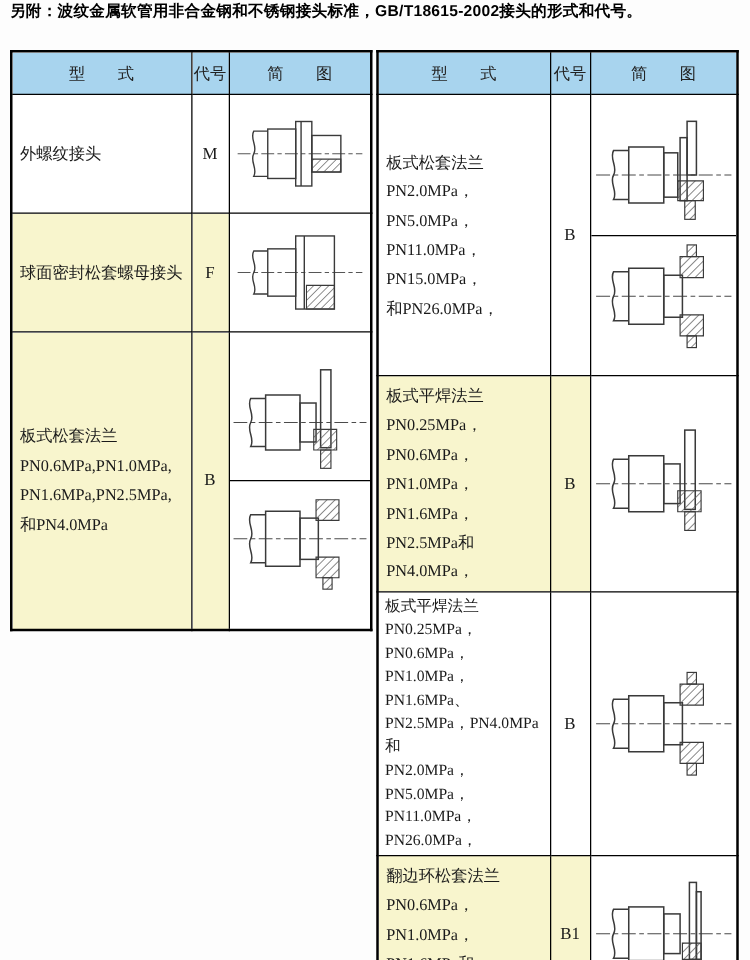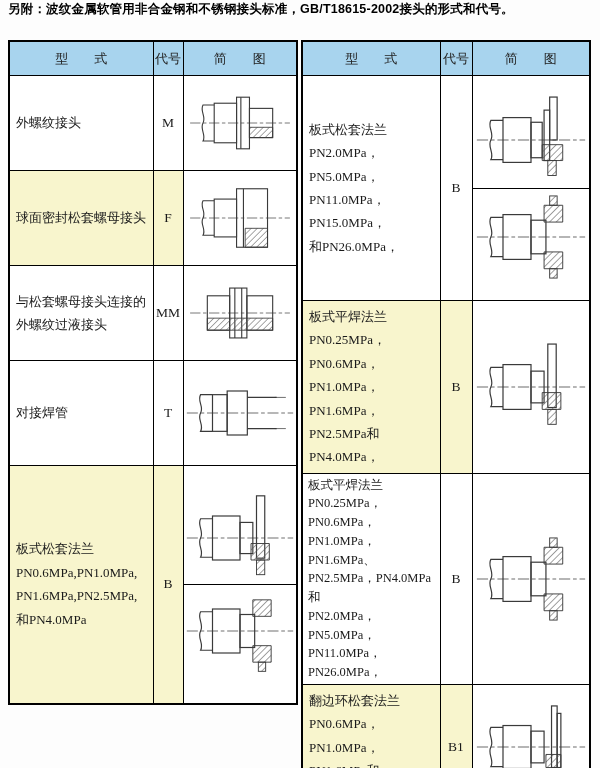--- a/index.html
+++ b/index.html
@@ -90,52 +90,22 @@
           <line class="cl" x1="2" y1="50" x2="118" y2="50"></line>
           <path class="ln" d="M30 30 H17 C13 37 21 43 17 50 C13 57 21 63 17 70 H30"></path>
           <rect class="ln" x="30" y="28" width="26" height="44"></rect>
           <rect class="ln" x="56" y="16" width="36" height="68"></rect>
           <line class="ln" x1="64" y1="16" x2="64" y2="84"></line>
           <path class="h" d="M66 62 H92 V84 H66 Z"></path>
         </svg>
       </td>
     </tr>
 
-    <tr style="height:95px">
-      <td class="type">与松套螺母接头连接的
-外螺纹过液接头</td>
-      <td class="code">MM</td>
-      <td class="diag">
-        <svg class="fd" width="110" height="86" viewBox="0 0 120 100">
-          <line class="cl" x1="2" y1="50" x2="118" y2="50"></line>
-          <rect class="ln" x="22" y="30" width="26" height="40"></rect>
-          <rect class="ln" x="48" y="21" width="20" height="58"></rect>
-          <line class="ln" x1="54" y1="21" x2="54" y2="79"></line>
-          <line class="ln" x1="62" y1="21" x2="62" y2="79"></line>
-          <rect class="ln" x="68" y="30" width="30" height="40"></rect>
-          <path class="h" d="M22 56 H98 V70 H22 Z"></path>
-        </svg>
-      </td>
-    </tr>
-
-
-    <tr style="height:105px">
-      <td class="type">对接焊管</td>
-      <td class="code">T</td>
-      <td class="diag">
-        <svg class="fd" width="110" height="92" viewBox="0 0 120 100">
-          <line class="cl" x1="2" y1="50" x2="118" y2="50"></line>
-          <path class="ln" d="M30 30 H17 C13 37 21 43 17 50 C13 57 21 63 17 70 H30"></path>
-          <rect class="ln" x="30" y="30" width="16" height="40"></rect>
-          <rect class="ln" x="46" y="26" width="22" height="48"></rect>
-          <path class="ln" d="M68 33 H100 M68 67 H100"></path>
-          <path class="cl" d="M98 33 H112 M98 67 H112"></path>
-        </svg>
-      </td>
-    </tr>
+
+
 
     <tr style="height:238px" class="hl">
       <td class="type">板式松套法兰
 PN0.6MPa,PN1.0MPa,
 PN1.6MPa,PN2.5MPa,
 和PN4.0MPa</td>
       <td class="code">B</td>
       <td class="diag split">
         <div class="subwrap">
           <div class="sub">

